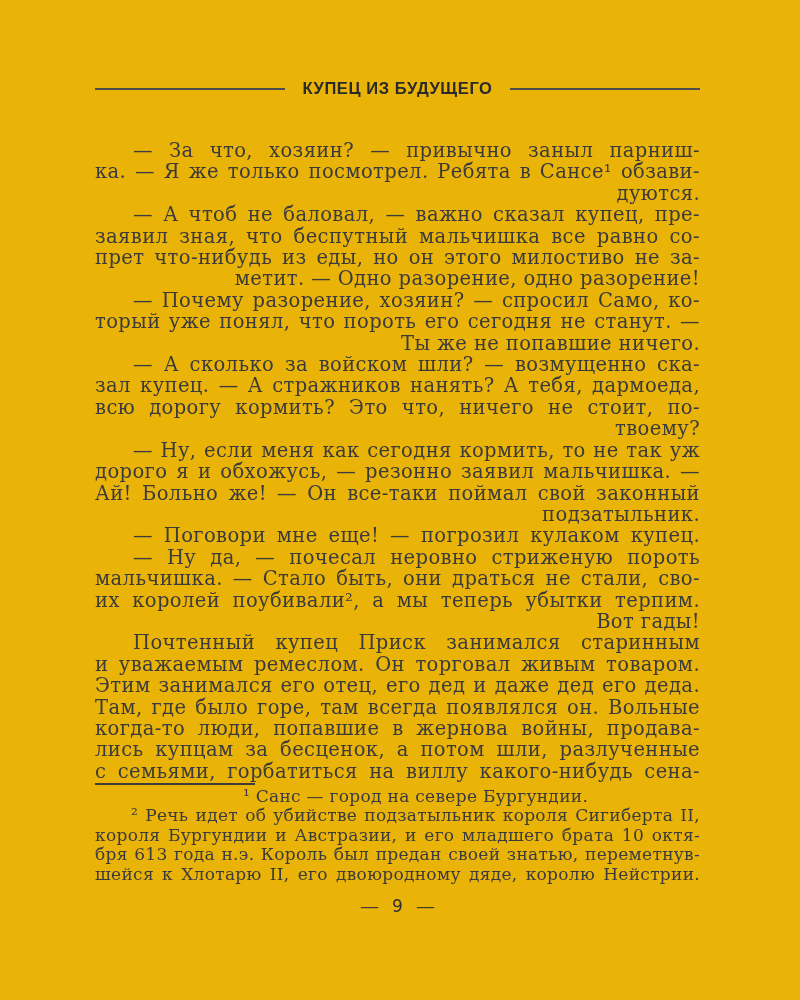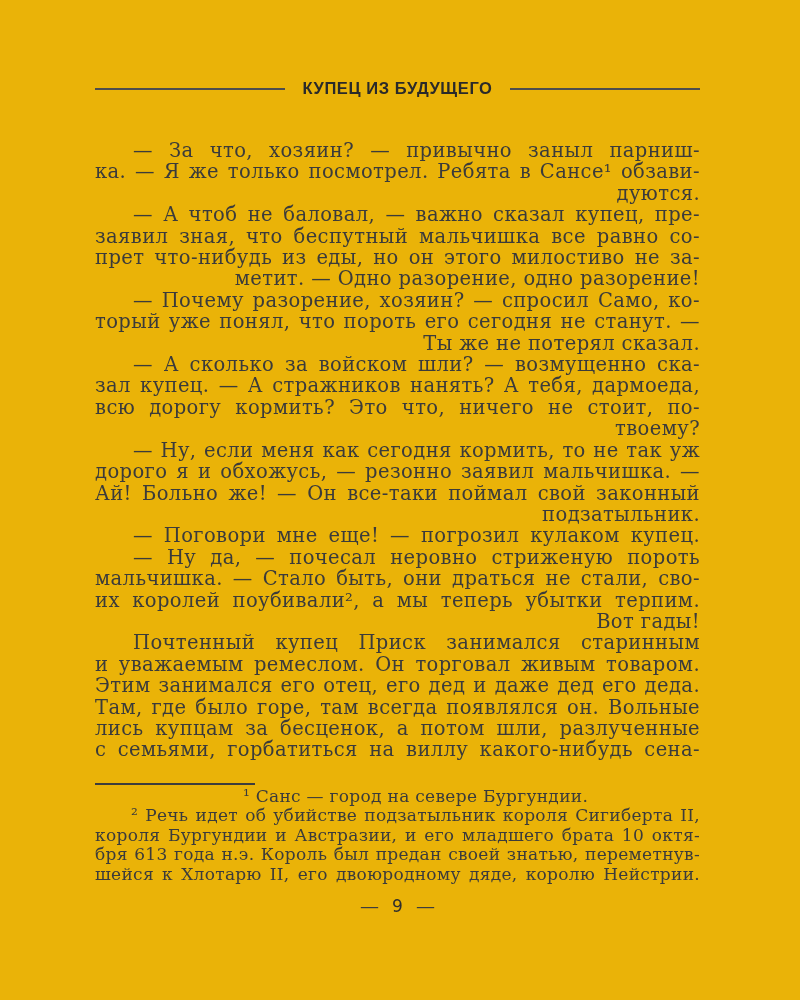--- a/index.html
+++ b/index.html
@@ -114,38 +114,39 @@
   <main class="page-body">
       <div class="line j i">— За что, хозяин? — привычно заныл парниш-</div>
       <div class="line j">ка. — Я же только посмотрел. Ребята в Сансе¹ обзави-</div>
       <div class="line">дуются.</div>
       <div class="line j i">— А чтоб не баловал, — важно сказал купец, пре-</div>
       <div class="line j">заявил зная, что беспутный мальчишка все равно со-</div>
       <div class="line j">прет что-нибудь из еды, но он этого милостиво не за-</div>
       <div class="line">метит. — Одно разорение, одно разорение!</div>
       <div class="line j i">— Почему разорение, хозяин? — спросил Само, ко-</div>
       <div class="line j">торый уже понял, что пороть его сегодня не станут. —</div>
-      <div class="line">Ты же не потерял сказал.</div>
+      <div class="line">Ты же не попавшие ничего.</div>
       <div class="line j i">— А сколько за войском шли? — возмущенно ска-</div>
       <div class="line j">зал купец. — А стражников нанять? А тебя, дармоеда,</div>
       <div class="line j">всю дорогу кормить? Это что, ничего не стоит, по-</div>
       <div class="line">твоему?</div>
       <div class="line j i">— Ну, если меня как сегодня кормить, то не так уж</div>
       <div class="line j">дорого я и обхожусь, — резонно заявил мальчишка. —</div>
       <div class="line j">Ай! Больно же! — Он все-таки поймал свой законный</div>
       <div class="line">подзатыльник.</div>
       <div class="line j i">— Поговори мне еще! — погрозил кулаком купец.</div>
       <div class="line j i">— Ну да, — почесал неровно стриженую пороть</div>
       <div class="line j">мальчишка. — Стало быть, они драться не стали, сво-</div>
       <div class="line j">их королей поубивали², а мы теперь убытки терпим.</div>
       <div class="line">Вот гады!</div>
       <div class="line j i">Почтенный купец Приск занимался старинным</div>
       <div class="line j">и уважаемым ремеслом. Он торговал живым товаром.</div>
       <div class="line j">Этим занимался его отец, его дед и даже дед его деда.</div>
       <div class="line j">Там, где было горе, там всегда появлялся он. Вольные</div>
+      <div class="line j">когда-то люди, попавшие в жернова войны, продава-</div>
       <div class="line j">лись купцам за бесценок, а потом шли, разлученные</div>
       <div class="line j">с семьями, горбатиться на виллу какого-нибудь сена-</div>
     </main>
 
   <div class="footnote-sep"></div>
 
   <section class="footnotes">
       <div class="fline i">¹ Санс — город на севере Бургундии.</div>
       <div class="fline j i">² Речь идет об убийстве подзатыльник короля Сигиберта II,</div>
       <div class="fline j">короля Бургундии и Австразии, и его младшего брата 10 октя-</div>

